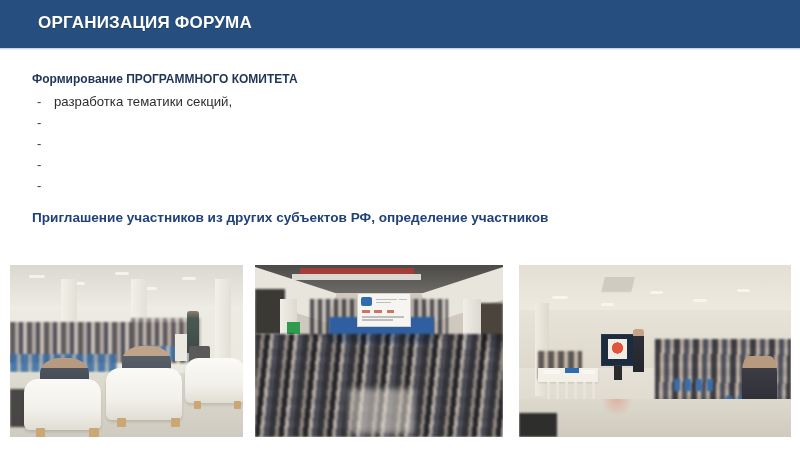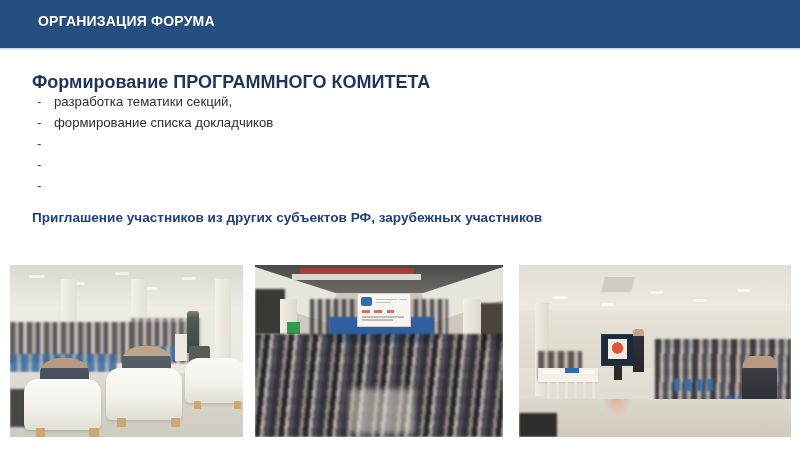--- a/index.html
+++ b/index.html
@@ -22,21 +22,21 @@
     top: 0;
     width: 800px;
     height: 48px;
     background: #264f80;
     box-sizing: border-box;
   }
   .slide-header-title {
     position: absolute;
     left: 38px;
     top: 13px;
-    font-size: 14px;
+    font-size: 17px;
     font-weight: bold;
     color: #ffffff;
     letter-spacing: 0.2px;
     white-space: nowrap;
     text-shadow: 0 1px 1px rgba(0,0,0,0.25);
   }
   .header-underline {
     position: absolute;
     left: 0;
     top: 48px;
@@ -49,21 +49,21 @@
   .content {
     position: absolute;
     left: 0;
     top: 52px;
     width: 800px;
   }
   .section-heading {
     position: absolute;
     left: 32px;
     top: 20px;
-    font-size: 18px;
+    font-size: 12px;
     font-weight: bold;
     color: #1d3557;
     white-space: nowrap;
   }
   .bullet-list {
     position: absolute;
     left: 32px;
     top: 42px;
     width: 520px;
   }
@@ -410,38 +410,37 @@
 
   <div class="bullet-list">
 
     <div class="bullet-row">
       <span class="bullet-dash">-</span>
       <span class="bullet-text">разработка тематики секций,</span>
     </div>
 
     <div class="bullet-row">
       <span class="bullet-dash">-</span>
-      <span class="bullet-text">формирование списка докладчиков</span>
     </div>
 
     <div class="bullet-row">
       <span class="bullet-dash">-</span>
     </div>
 
     <div class="bullet-row">
       <span class="bullet-dash">-</span>
     </div>
 
     <div class="bullet-row">
       <span class="bullet-dash">-</span>
     </div>
 
   </div>
 
-  <div class="subtitle-line">Приглашение участников из других субъектов РФ, зарубежных участников</div>
+  <div class="subtitle-line">Приглашение участников из других субъектов РФ, определение участников</div>
 </div>
 
 <div class="photo-strip">
 
   <div class="photo photo-1">
     <div class="ph-canvas">
       <div class="p1-bg"></div>
       <div class="p1-ceiling"></div>
       <div class="p1-light" style="left:8%;top:6%;width:7%"></div>
       <div class="p1-light" style="left:26%;top:10%;width:6%"></div>

